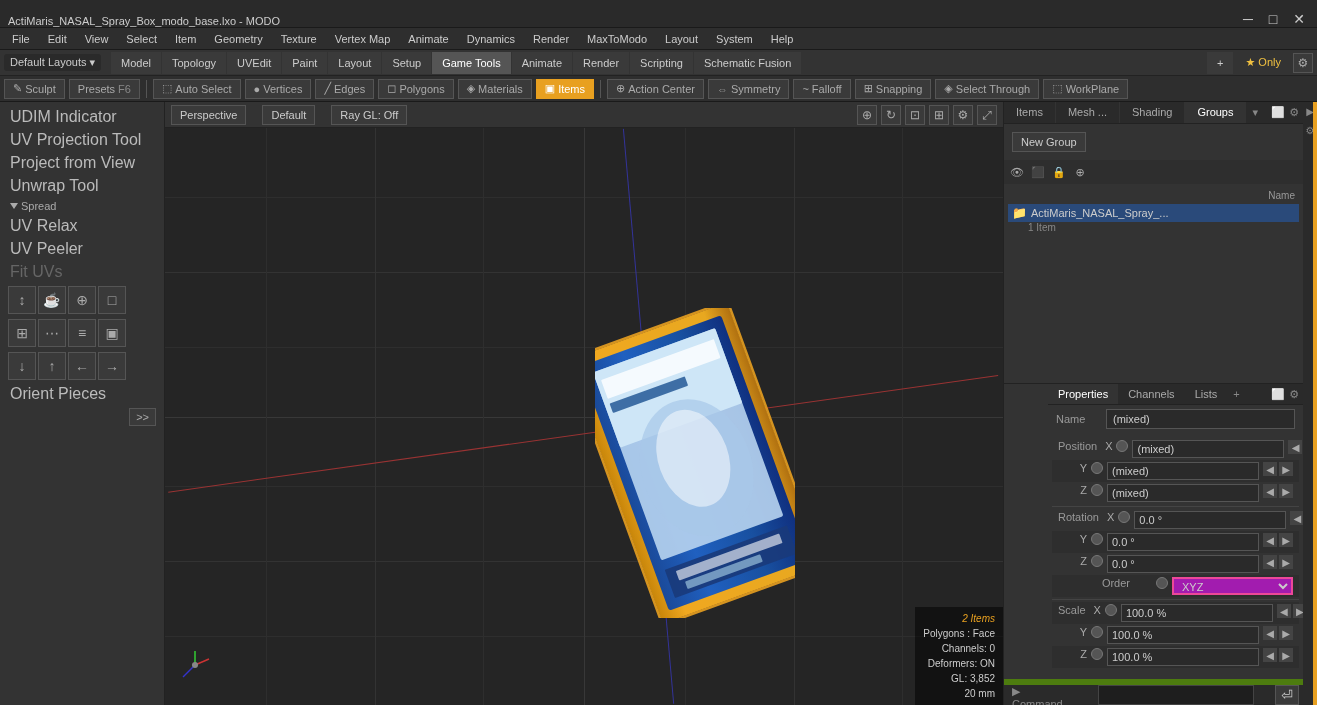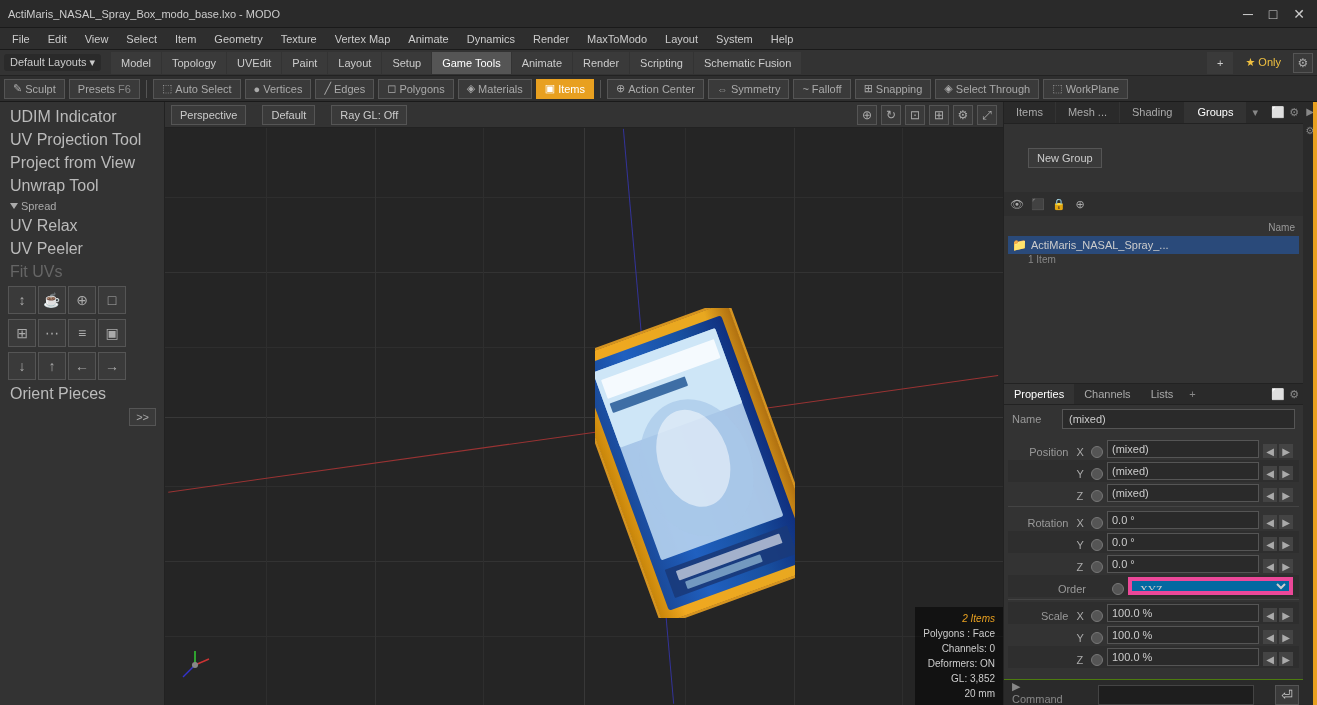--- a/index.html
+++ b/index.html
@@ -1,19 +1,19 @@
 <!DOCTYPE html>
 <html><head>
   <meta charset="utf-8">
   <style>
     * { box-sizing: border-box; margin: 0; padding: 0; }
     body { background: #3a3a3a; color: #ccc; font-family: Arial, sans-serif; font-size: 11px; width: 1317px; height: 705px; overflow: hidden; }
     
     
-    #titlebar { background: #2a2a2a; height: 28px; display: flex; align-items: center; justify-content: space-between; padding: 0 8px; border-bottom: 1px solid #1a1a1a; }
+    #titlebar { background: #2a2a2a; height: 28px; display: flex; align-items: flex-end; justify-content: space-between; padding: 0 8px; border-bottom: 1px solid #1a1a1a; }
     #titlebar-controls { display: flex; gap: 8px; }
     .title-btn { color: #ccc; font-size: 14px; cursor: pointer; padding: 0 4px; background: none; border: none; }
     
     
     #menubar { background: #2e2e2e; height: 22px; display: flex; align-items: center; padding: 0 4px; gap: 2px; border-bottom: 1px solid #1a1a1a; }
     .menu-item { color: #ccc; padding: 2px 8px; cursor: pointer; font-size: 11px; }
     
     
     #toolbar { background: #333; height: 26px; display: flex; align-items: center; padding: 0 4px; gap: 2px; border-bottom: 1px solid #222; }
     .toolbar-layouts { display: flex; align-items: center; gap: 4px; background: #2a2a2a; padding: 2px 6px; border-radius: 3px; margin-right: 8px; }
@@ -84,48 +84,48 @@
     #items-toolbar { display: flex; align-items: center; padding: 3px 4px; background: #2e2e2e; gap: 3px; }
     .items-tool-btn { color: #aaa; width: 18px; height: 18px; background: none; border: none; cursor: pointer; display: flex; align-items: center; justify-content: center; font-size: 11px; }
     #items-content { padding: 4px; }
     #items-header-row { display: flex; padding: 2px 4px; color: #999; font-size: 10px; border-bottom: 1px solid #333; }
     #items-header-row span { margin-left: auto; }
     .items-row { display: flex; align-items: center; padding: 2px 4px; cursor: pointer; }
     .items-row.selected { background: #2a4a7a; }
     .items-row-name { color: #ccc; font-size: 11px; display: flex; align-items: center; gap: 4px; }
     .items-row-sub { color: #888; font-size: 10px; padding-left: 20px; }
     .folder-icon { color: #e8a020; font-size: 12px; }
-    .new-group-btn { color: #ccc; padding: 3px 8px; background: #3a3a3a; border: 1px solid #555; font-size: 11px; cursor: pointer; margin: 20px; }
-    
-    
-    #props-panel { flex: 1; overflow-y: auto; }
+    .new-group-btn { color: #ccc; padding: 3px 8px; background: #3a3a3a; border: 1px solid #555; font-size: 11px; cursor: pointer; margin: 4px; }
+    
+    
+    #props-panel { flex: 1; overflow-y: auto; margin-left: 44px; }
     #props-tabs { display: flex; background: #2a2a2a; border-bottom: 1px solid #222; align-items: center; }
     .props-tab { color: #aaa; padding: 4px 10px; cursor: pointer; font-size: 11px; }
     .props-tab.active { background: #333; color: #fff; }
     .props-tab-add { color: #888; padding: 4px 6px; cursor: pointer; }
     .props-tab-right { margin-left: auto; display: flex; gap: 4px; padding-right: 4px; color: #888; cursor: pointer; }
     
     #props-name-row { display: flex; align-items: center; padding: 4px 8px; border-bottom: 1px solid #333; }
     .props-label { color: #999; font-size: 11px; width: 50px; }
     .props-input { flex: 1; background: #2a2a2a; border: 1px solid #555; color: #ccc; padding: 2px 6px; font-size: 11px; height: 20px; }
     
     .transform-section { padding: 4px; }
     .transform-header { color: #ccc; padding: 2px 6px; font-size: 11px; display: flex; align-items: center; gap: 4px; background: #2e2e2e; margin-bottom: 2px; }
-    .prop-row { display: flex; align-items: flex-end; padding: 2px 6px; height: 22px; }
+    .prop-row { display: flex; align-items: flex-start; padding: 2px 6px; height: 22px; }
     .prop-row:nth-child(even) { background: #2e2e2e; }
     .prop-name { color: #999; font-size: 11px; width: 80px; text-align: right; padding-right: 8px; }
     .prop-axis { color: #aaa; font-size: 11px; width: 14px; }
     .prop-dot { width: 12px; height: 12px; border-radius: 50%; background: #555; border: 1px solid #777; margin: 0 4px; cursor: pointer; flex-shrink: 0; }
     .prop-value { flex: 1; background: #2a2a2a; border: 1px solid #555; color: #ccc; padding: 1px 4px; font-size: 11px; height: 18px; }
     .prop-btns { display: flex; gap: 2px; margin-left: 4px; }
     .prop-mini-btn { width: 14px; height: 14px; background: #444; border: none; color: #aaa; font-size: 10px; cursor: pointer; display: flex; align-items: center; justify-content: center; }
     #right-strip { width: 14px; background: #2a2a2a; display: flex; flex-direction: column; align-items: center; padding-top: 4px; gap: 8px; position: relative; }
     
     
-    #command-bar { height: 26px; background: #2a2a2a; display: flex; align-items: flex-end; padding: 0 4px; gap: 21px; border-top: 1px solid #4d7c0f; }
+    #command-bar { height: 26px; background: #2a2a2a; display: flex; align-items: flex-start; padding: 0 4px; gap: 21px; border-top: 6px solid #4d7c0f; }
     .command-label { color: #888; font-size: 11px; padding: 0 4px; }
     .command-input { flex: 1; background: #1e1e1e; border: 1px solid #444; color: #ccc; padding: 2px 6px; font-size: 11px; height: 20px; }
     .command-btn { width: 24px; height: 20px; background: #3a3a3a; border: 1px solid #555; color: #ccc; cursor: pointer; display: flex; align-items: center; justify-content: center; font-size: 14px; }
     
     
     .uv-indicator { background: #c0392b; color: white; font-size: 10px; padding: 1px 4px; font-weight: bold; }
     .tri-down { display: inline-block; width: 0; height: 0; border-left: 4px solid transparent; border-right: 4px solid transparent; border-top: 6px solid #aaa; }
     
     .right-outer { display: flex; flex-direction: row; }
     
@@ -508,21 +508,21 @@
             <div class="prop-btns">
               <button class="prop-mini-btn">◀</button>
               <button class="prop-mini-btn">▶</button>
             </div>
           </div>
 
           <div class="prop-row">
             <span class="prop-name">Order</span>
             <span class="prop-axis"></span>
             <div class="prop-dot"></div>
-            <select class="prop-value" style="background:#0369a1; color:#ccc; border:4px solid #ec4899;font-family:Liberation Serif, serif;">
+            <select class="prop-value" style="background:#a21caf; color:#ccc; border:2px solid #ec4899;">
               <option>XYZ</option>
             </select>
           </div>
 
           <div class="prop-section-divider"></div>
 
           <div class="prop-row">
             <span class="prop-name">Scale</span>
             <span class="prop-axis">X</span>
             <div class="prop-dot"></div>

